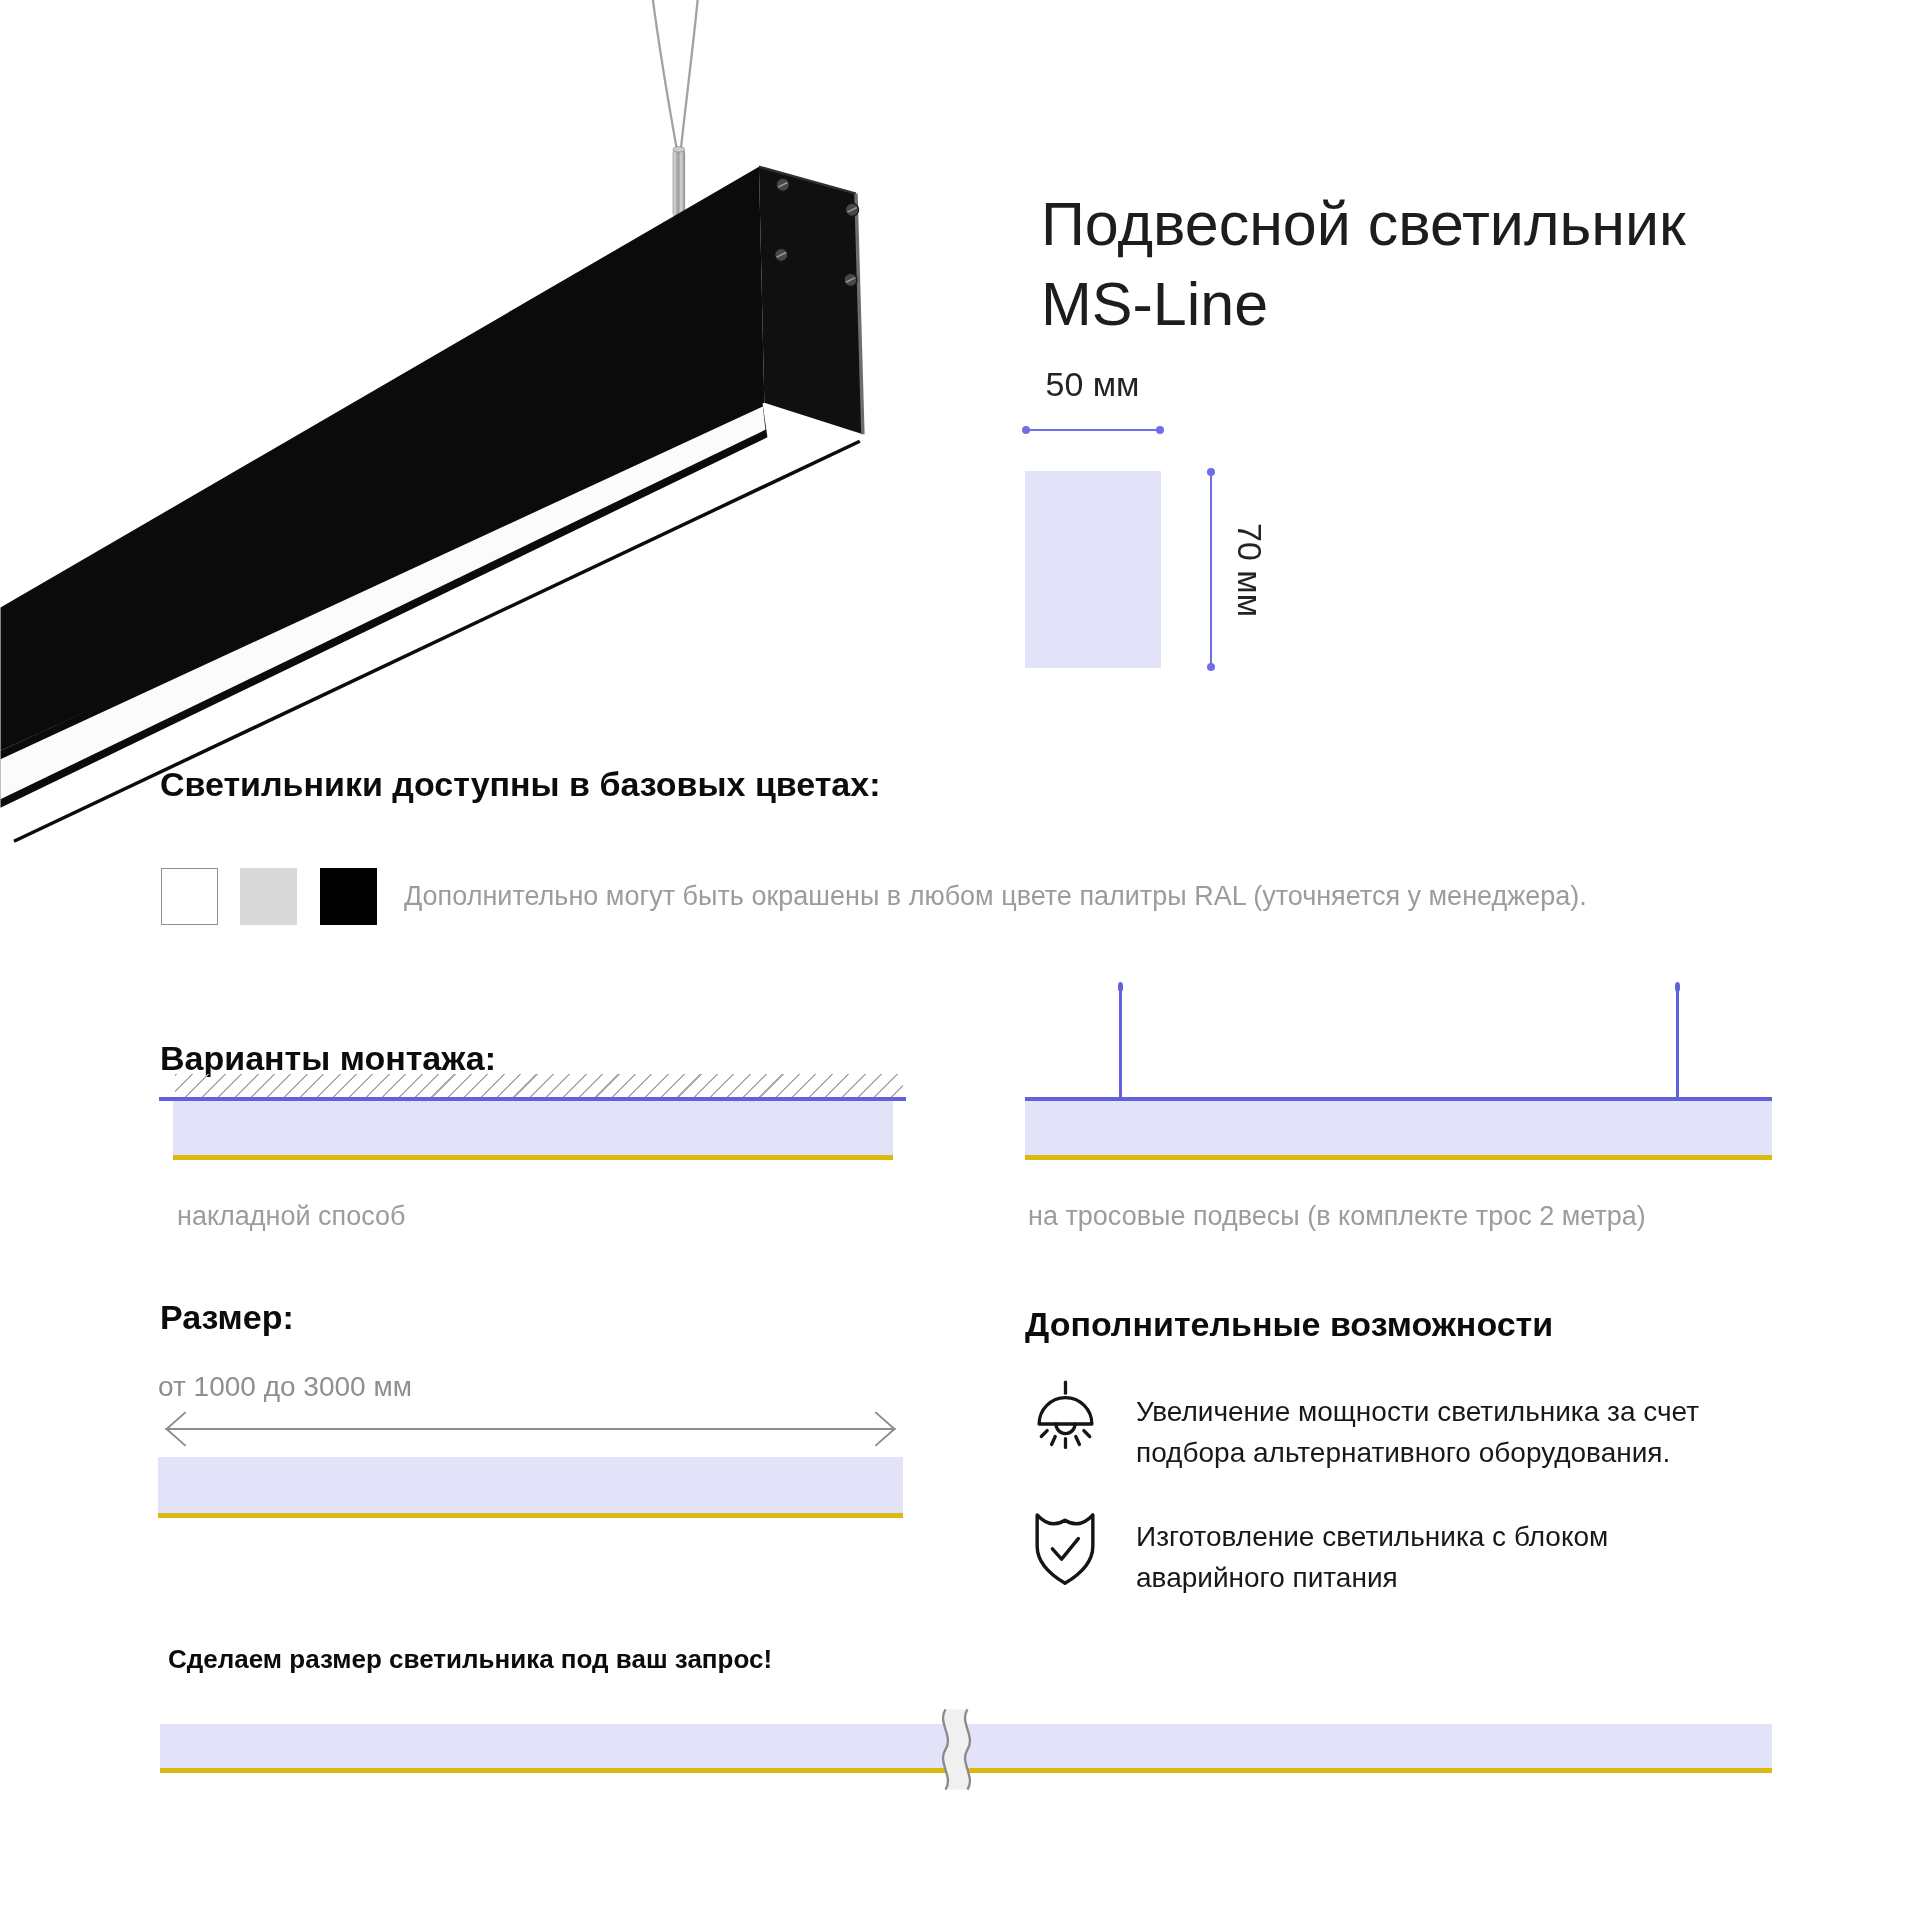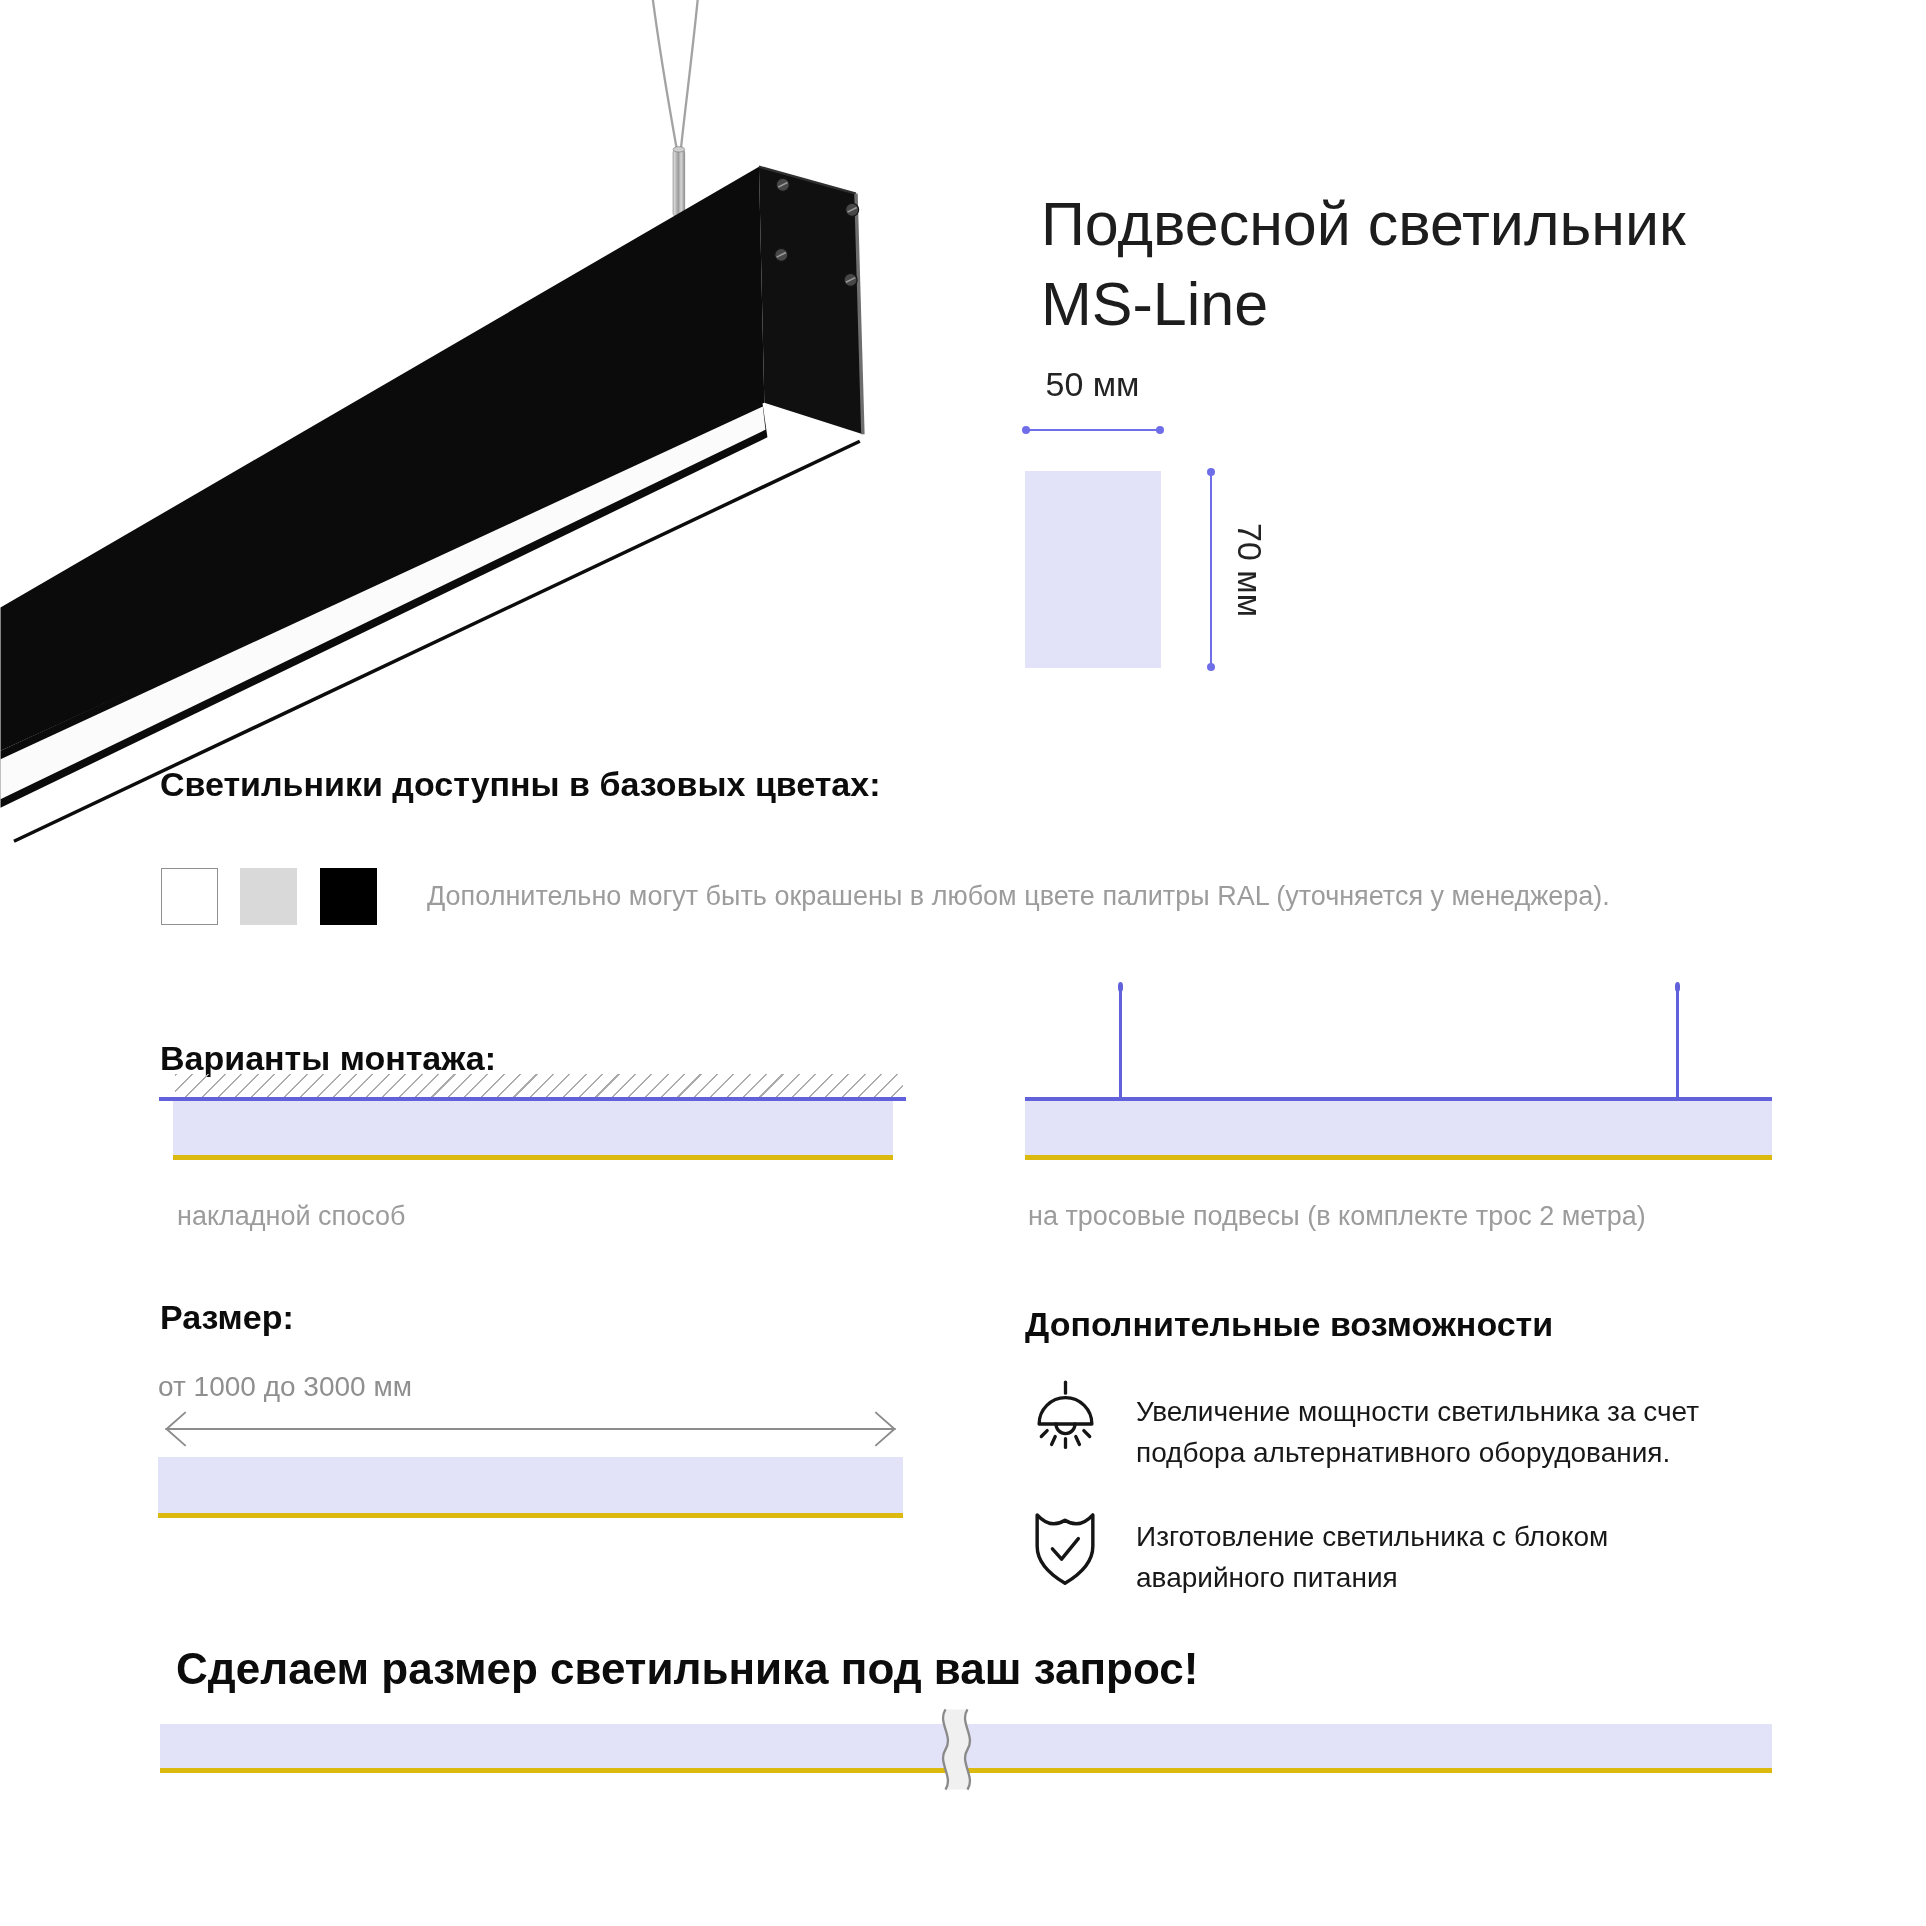--- a/index.html
+++ b/index.html
@@ -24,28 +24,28 @@
   .mline-v::before{top:-3.1px}.mline-v::after{bottom:-3.1px}
   .dim-label-h{left:1269px;top:523px;font-size:34px;color:#232323;white-space:nowrap;
                transform:rotate(90deg);transform-origin:0 0}
 
   
   .h2{font-size:34px;font-weight:700;color:#0c0c0c;white-space:nowrap}
   .colors-heading{left:160px;top:765px}
   .mount-heading{left:160px;top:1039px}
   .size-heading{left:160px;top:1298px}
   .feat-heading{left:1025px;top:1305px}
-  .custom-heading{left:176px;top:1644px;font-size:44px}
+  .custom-heading{left:168px;top:1644px;font-size:26px}
 
   
   .sw{top:868px;width:57px;height:57px;box-sizing:border-box}
   .sw-white{left:161px;border:1.5px solid #909090}
   .sw-gray{left:240px}
   .sw-black{left:320px}
-  .colors-note{left:427px;top:868px;height:57px;display:flex;align-items:center;
+  .colors-note{left:404px;top:868px;height:57px;display:flex;align-items:center;
                font-size:27px;color:#9c9c9c;white-space:nowrap}
 
   
   .hatch{left:175px;top:1074px;width:728px;height:23px;
          background:repeating-linear-gradient(135deg,#ababab 0,#ababab 1.5px,transparent 1.5px,transparent 11.6px)}
   .ceil-line{top:1097px;width:747px;height:3.5px;background:#6161db}
   .ceil-L{left:159px}.ceil-R{left:1025px}
   .bar{background:#e2e2f8;border-bottom:5px solid #dcb90f}
   .bar-L{left:173px;top:1101px;width:720px;height:54px}
   .bar-R{left:1025px;top:1101px;width:747px;height:54px}

